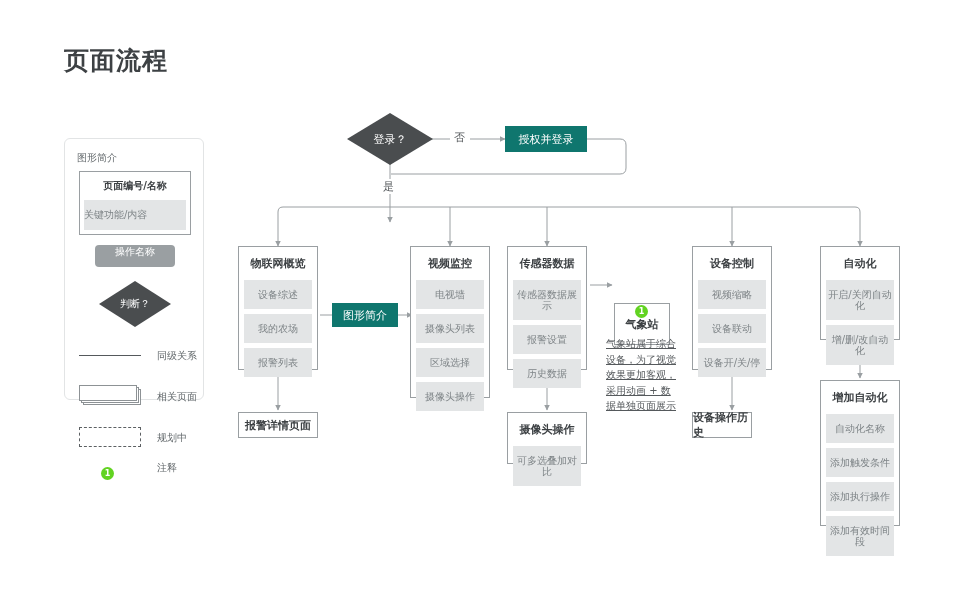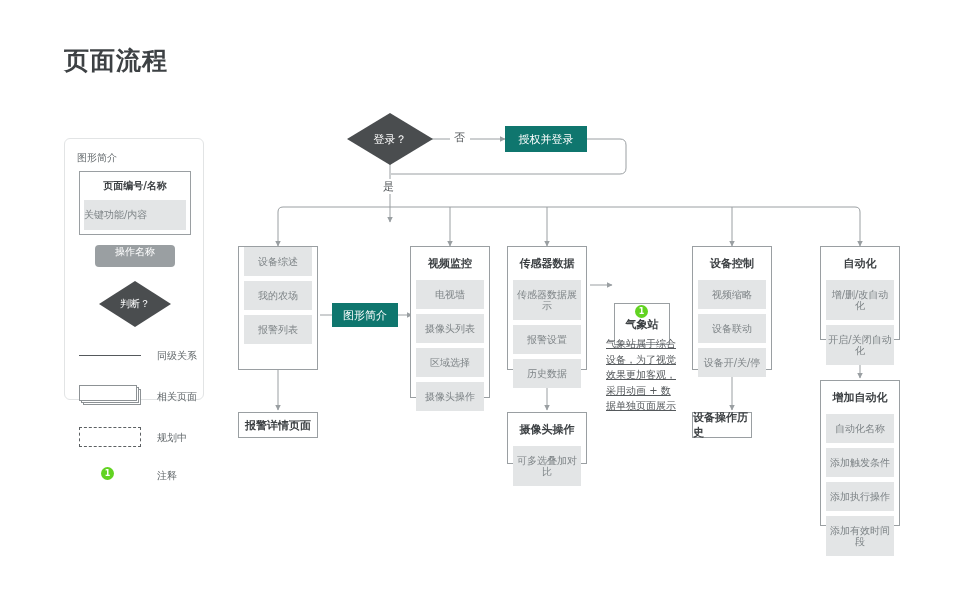--- a/index.html
+++ b/index.html
@@ -327,36 +327,37 @@
       <div class="sheet s1"></div>
     </div>
     <div class="legend-row-label" style="left:92px; top:251px;">相关页面</div>
 
     <div class="legend-dashed"></div>
     <div class="legend-row-label" style="left:92px; top:292px;">规划中</div>
 
     <div class="legend-note-dot">
       <div class="note-dot">1</div>
     </div>
-    <div class="legend-row-label" style="left:92px; top:330px;">注释</div>
+    <div class="legend-row-label" style="left:92px; top:322px;">注释</div>
   </div>
 
   <div class="diamond-wrap" style="left:347px; top:113px; width:86px; height:52px;">
     <div class="dm"></div>
     <div class="dm-label">登录？</div>
   </div>
 
   <div class="edge-label" style="left:452px; top:130px;">否</div>
   <div class="edge-label" style="left:381px; top:179px;">是</div>
 
   <div class="action-btn" style="left:505px; top:126px; width:82px; height:26px;">
     <span>授权并登录</span>
   </div>
 
   <div class="card" style="left:238px; top:246px; width:80px; height:124px;">
+    <div class="card-head">物联网概览</div>
     <div class="card-row">设备综述</div>
     <div class="card-row">我的农场</div>
     <div class="card-row">报警列表</div>
   </div>
 
   <div class="action-btn" style="left:332px; top:303px; width:66px; height:24px;">
     <span>图形简介</span>
   </div>
 
   <div class="plain-box" style="left:238px; top:412px; width:80px; height:26px;">
@@ -399,22 +400,22 @@
     <div class="card-row">设备联动</div>
     <div class="card-row">设备开/关/停</div>
   </div>
 
   <div class="plain-box" style="left:692px; top:412px; width:60px; height:26px;">
     <span>设备操作历史</span>
   </div>
 
   <div class="card" style="left:820px; top:246px; width:80px; height:94px;">
     <div class="card-head">自动化</div>
+    <div class="card-row">开启/关闭自动化</div>
     <div class="card-row">增/删/改自动化</div>
-    <div class="card-row">开启/关闭自动化</div>
   </div>
 
   <div class="card" style="left:820px; top:380px; width:80px; height:146px;">
     <div class="card-head">增加自动化</div>
     <div class="card-row">自动化名称</div>
     <div class="card-row">添加触发条件</div>
     <div class="card-row">添加执行操作</div>
     <div class="card-row">添加有效时间段</div>
   </div>
 

